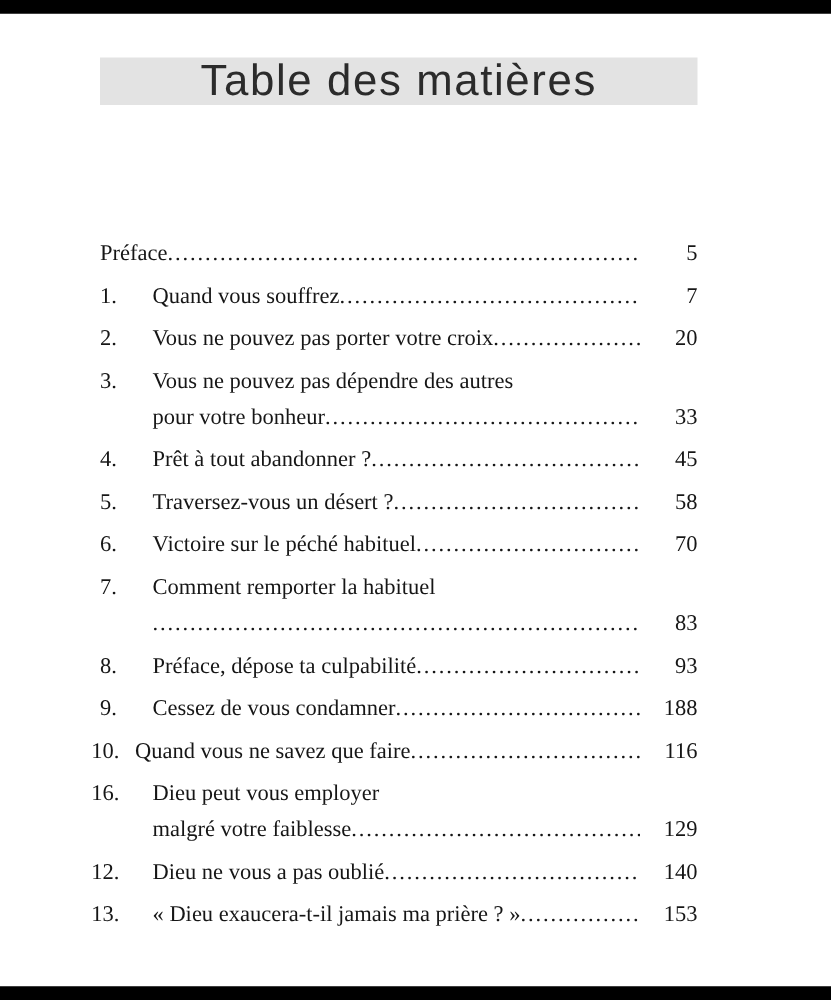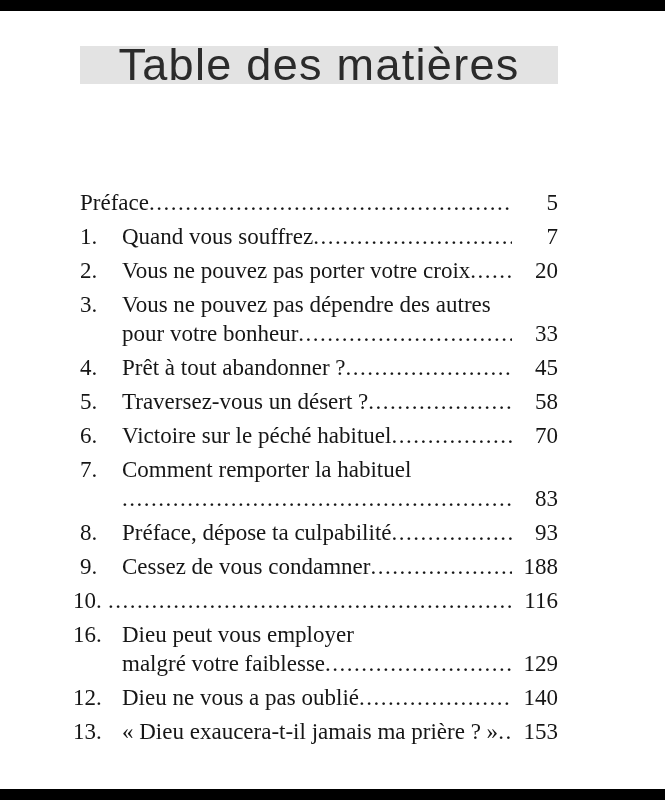--- a/index.html
+++ b/index.html
@@ -17,30 +17,30 @@
 
   .banner {
     margin: 46px 107px 0 80px;
     height: 38px;
     background: #e3e3e3;
     display: flex; align-items: center; justify-content: center;
   }
   .banner-title {
     font-family: "Liberation Sans", sans-serif;
     font-weight: 300;
-    font-size: 45px;
+    font-size: 35px;
     letter-spacing: 1.3px;
     color: #2b2b2b;
     white-space: nowrap;
   }
 
   .toc {
     margin: 104px 107px 0 80px;
     font-family: "Liberation Serif", serif;
-    font-size: 23px;
+    font-size: 18px;
     line-height: 29px;
     color: #161616;
   }
   .entry { margin-bottom: 5px; }
   .line { display: flex; }
   .num {
     flex: 0 0 42px;
     white-space: nowrap;
   }
   .num.two { margin-left: -7px; flex-basis: 49px; }
@@ -150,20 +150,21 @@
       <div class="line">
         <span class="num">9.</span>
         <span class="text">Cessez de vous condamner</span>
         <span class="leader">..............................................................................................................</span>
         <span class="page-num">188</span>
       </div>
     </div>
     <div class="entry entry-10">
       <div class="line">
         <span class="num two">10.</span>
+        <span class="text">Quand vous ne savez que faire</span>
         <span class="leader">..............................................................................................................</span>
         <span class="page-num">116</span>
       </div>
     </div>
     <div class="entry">
       <div class="line">
         <span class="num two">16.</span>
         <span class="text">Dieu peut vous employer</span>
       </div>
       <div class="line">

